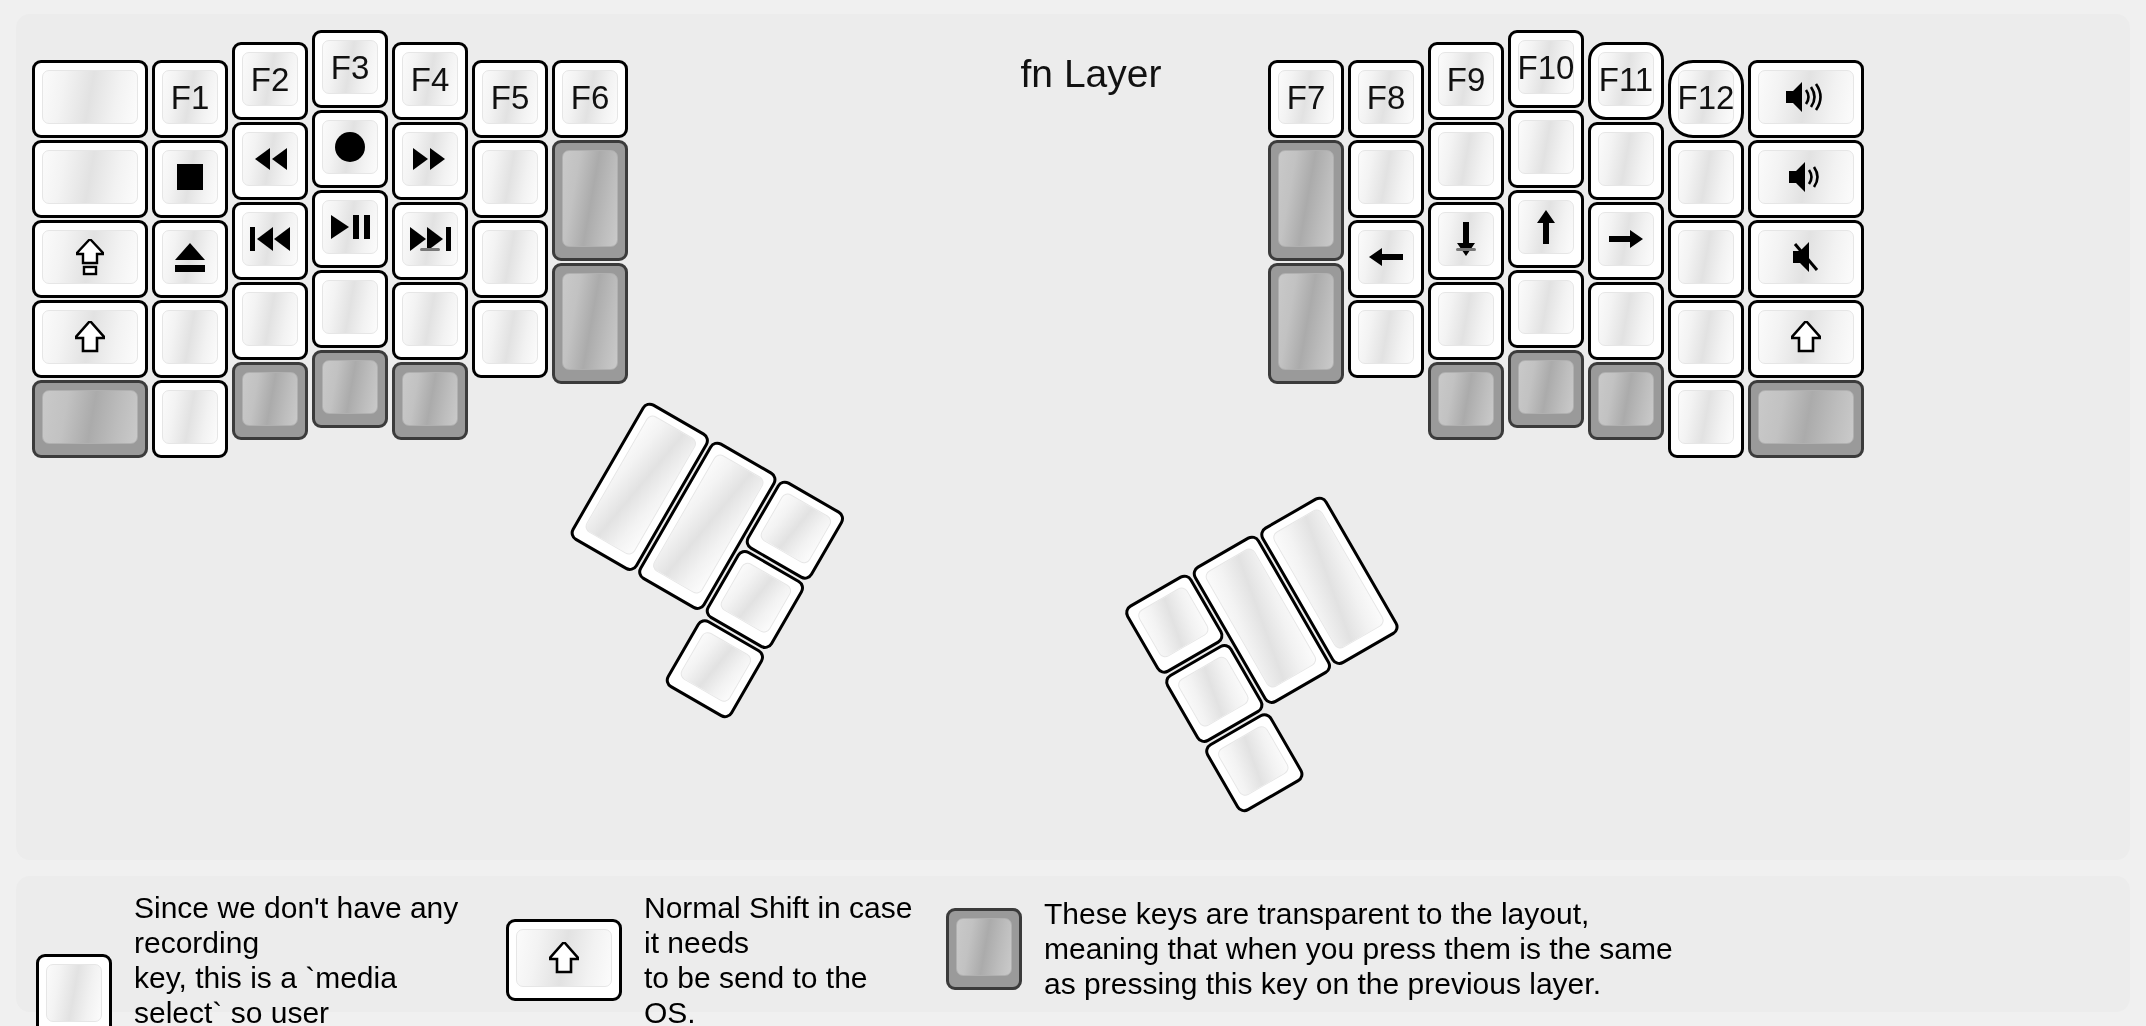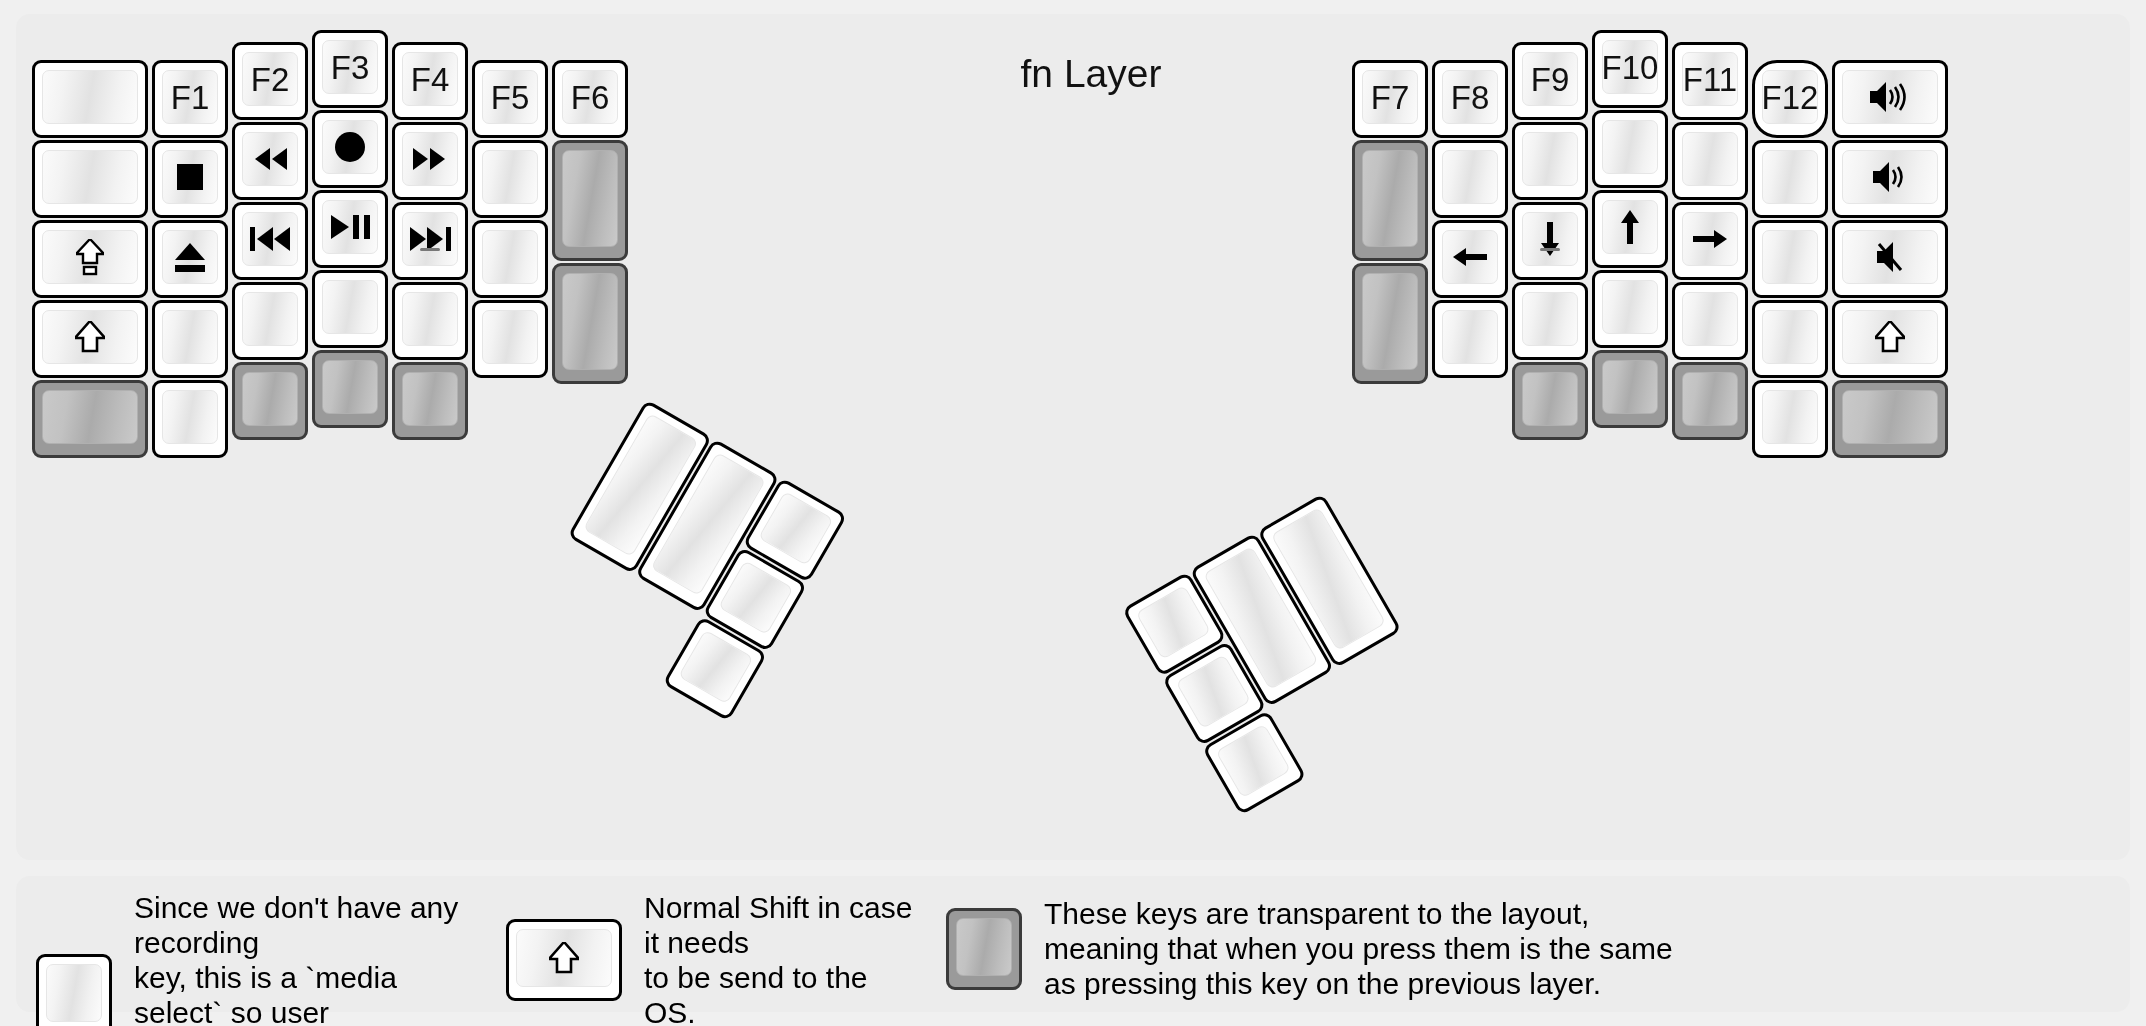--- a/index.html
+++ b/index.html
@@ -278,21 +278,21 @@
           <div class="cap"></div>
         </div>
         <div class="key" style="left: 156px; top: 80px; width: 76px; height: 78px;">
           <div class="cap"></div>
         </div>
         <div class="key" style="left: 156px; top: 160px; width: 76px; height: 78px;">
           <div class="cap"></div>
         </div>
       </div>
 
-    <div id="right-half" style="position: absolute; left: 1336px; top: 16px; width: 700px; height: 450px;">
+    <div id="right-half" style="position: absolute; left: 1252px; top: 16px; width: 700px; height: 450px;">
         <div class="key" style="left: 0px; top: 30px; width: 76px; height: 78px;">
           <div class="cap">
             <span class="lbl">F7</span>
           </div>
         </div>
         <div class="key trans" style="left: 0px; top: 110px; width: 76px; height: 120.9px;">
           <div class="cap"></div>
         </div>
         <div class="key trans" style="left: 0px; top: 232.9px; width: 76px; height: 120.9px;">
           <div class="cap"></div>
@@ -357,21 +357,21 @@
               </svg>
             </span>
           </div>
         </div>
         <div class="key" style="left: 240px; top: 240px; width: 76px; height: 78px;">
           <div class="cap"></div>
         </div>
         <div class="key trans" style="left: 240px; top: 320px; width: 76px; height: 78px;">
           <div class="cap"></div>
         </div>
-        <div class="key" style="left: 320px; top: 12px; width: 76px; height: 78px;">
+        <div class="key" style="left: 320px; top: 12px; width: 76px; height: 78px; border-radius: 18px;">
           <div class="cap">
             <span class="lbl">F11</span>
           </div>
         </div>
         <div class="key" style="left: 320px; top: 92px; width: 76px; height: 78px;">
           <div class="cap"></div>
         </div>
         <div class="key" style="left: 320px; top: 172px; width: 76px; height: 78px;">
           <div class="cap">
             <span class="glyph">

